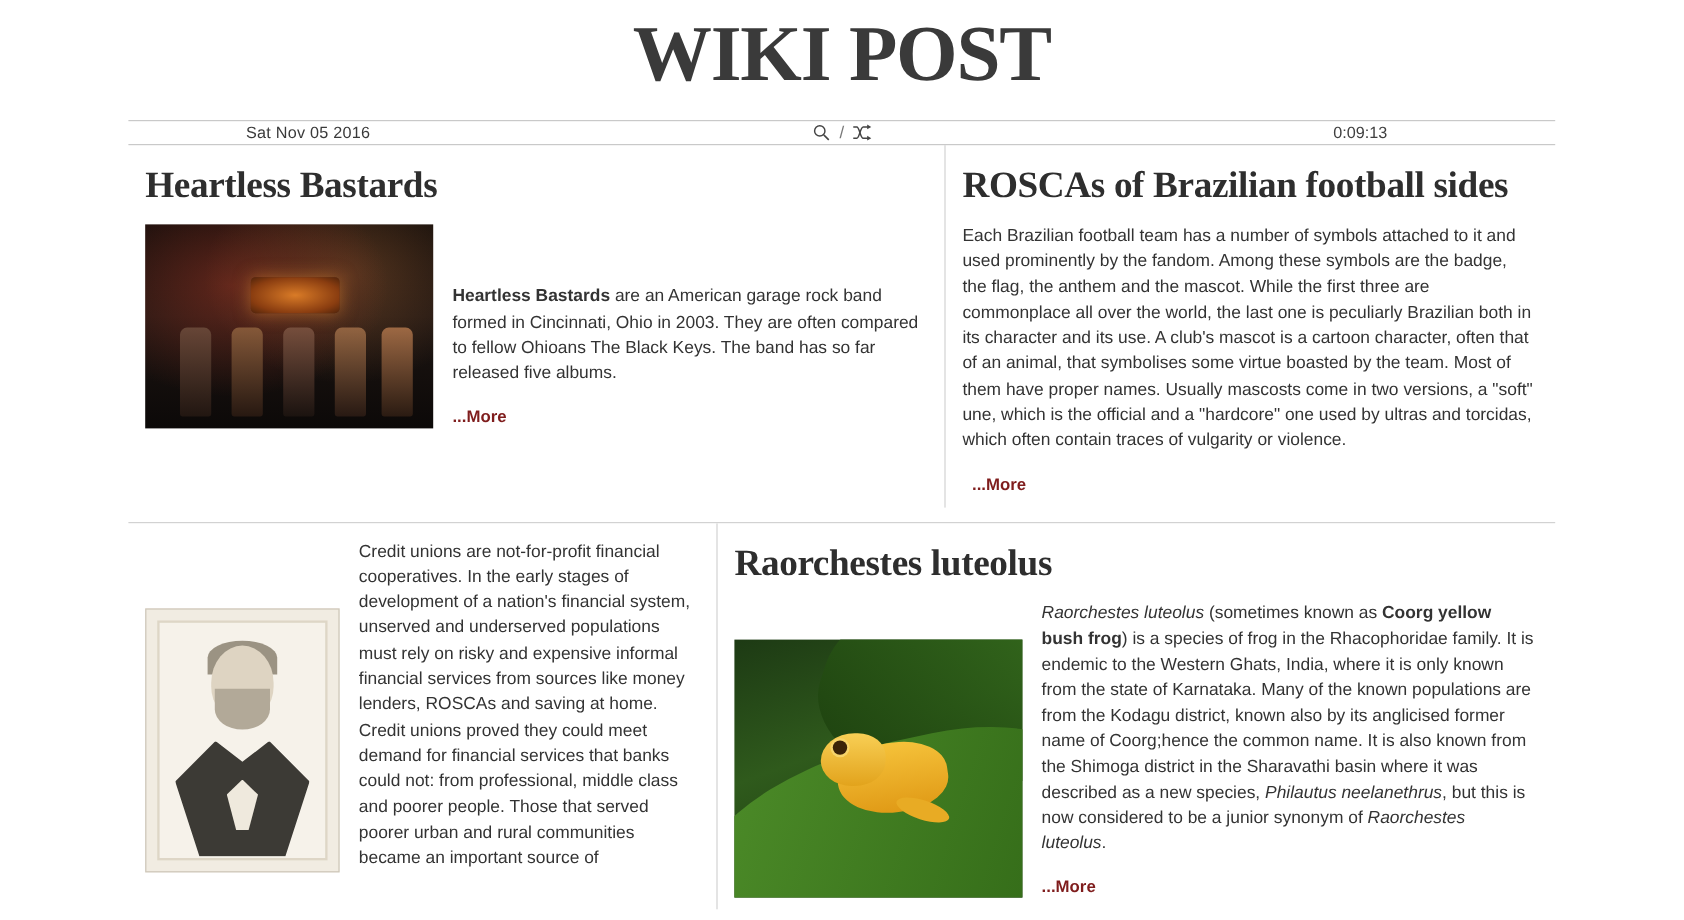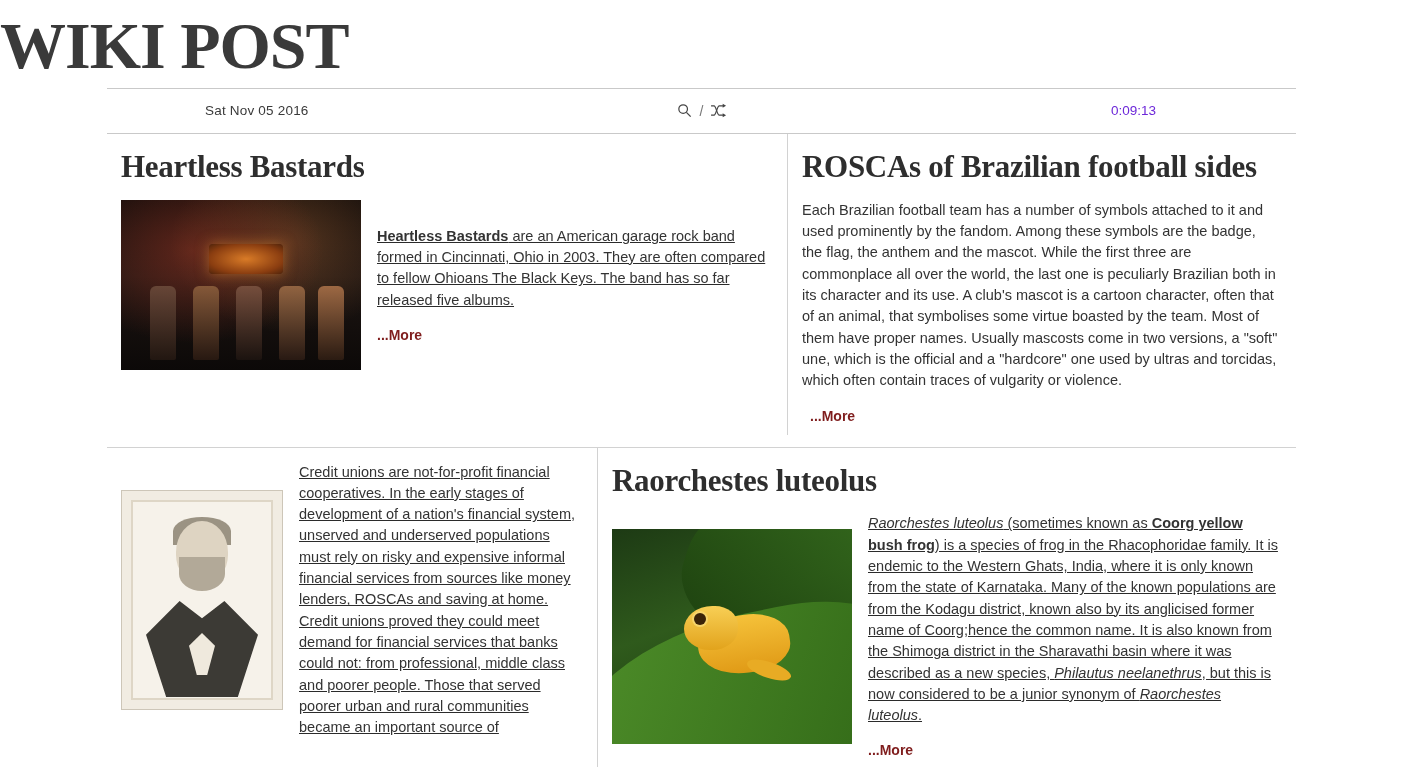--- a/index.html
+++ b/index.html
@@ -14,38 +14,39 @@
     color: #2b2b2b;
   }
   .page {
     width: 1403px;
     height: 767px;
     position: relative;
     background: #fff;
   }
   
   .masthead {
+    text-align: center;
     padding-top: 8px;
   }
   .masthead .title {
     font-family: "Liberation Serif", serif;
     font-weight: bold;
     font-size: 66px;
     letter-spacing: -1px;
     color: #3a3a3a;
     line-height: 1.15;
     margin: 0;
     display: inline-block;
   }
   
   .metabar {
-    margin: 4px 107px 0 107px;
+    margin: 16px 107px 0 107px;
     border-top: 1px solid #c9c9c9;
     border-bottom: 1px solid #c9c9c9;
-    height: 46px;
+    height: 21px;
     display: flex;
     align-items: center;
     position: relative;
     font-family: "Liberation Sans Narrow", "Liberation Sans", sans-serif;
   }
   .metabar .date {
     position: absolute;
     left: 98px;
     font-size: 13.5px;
     color: #3a3a3a;
@@ -59,21 +60,21 @@
     align-items: center;
     gap: 7px;
     font-size: 14px;
     color: #444;
   }
   .metabar .tools .sep { color: #777; font-size: 14px; }
   .metabar .clock {
     position: absolute;
     right: 140px;
     font-size: 13.5px;
-    color: #6d28d9;
+    color: #404040;
   }
   .icon-btn {
     display: inline-flex;
     align-items: center;
     justify-content: center;
     width: 17px;
     height: 17px;
     cursor: pointer;
   }
   .icon-btn svg { display: block; }
@@ -126,22 +127,21 @@
     font-size: 14px;
     font-weight: bold;
     color: #7f1d1d;
     margin-top: 16px;
     display: inline-block;
     cursor: pointer;
   }
   .with-img {
     display: flex;
     gap: 16px;
-    align-items: center;
-    text-decoration: underline;
+    align-items: flex-end;
   }
   .thumb {
     flex: none;
     border: 0;
     overflow: hidden;
     position: relative;
   }
   .col-text { flex: 1; }
 
   

